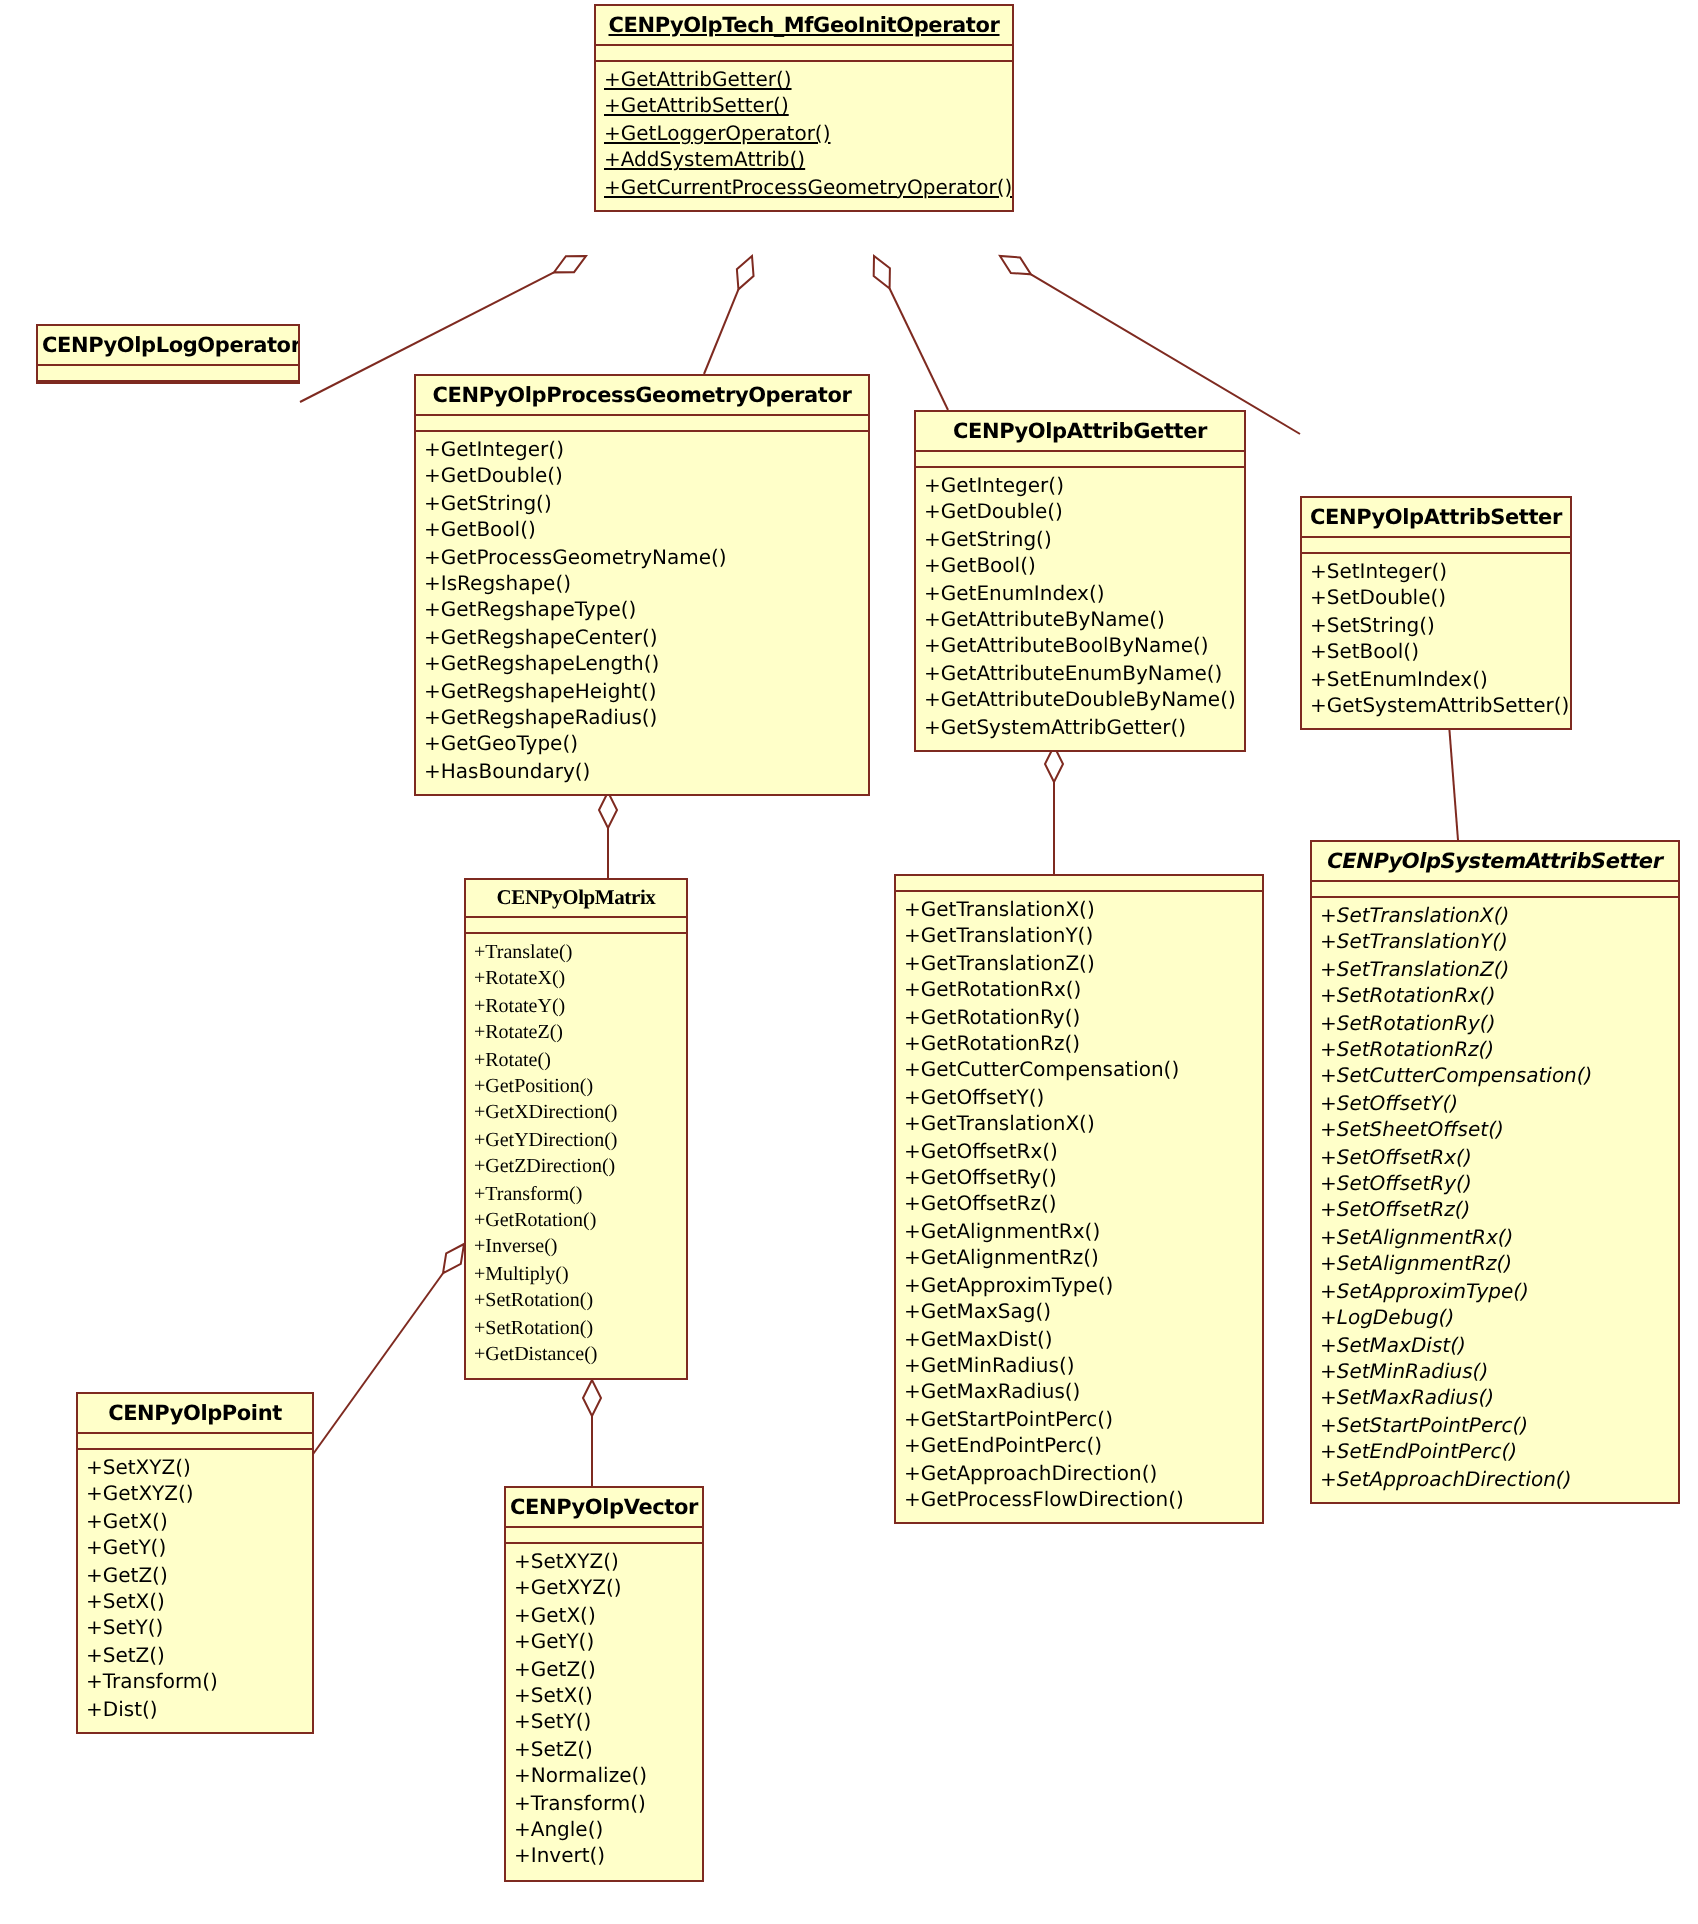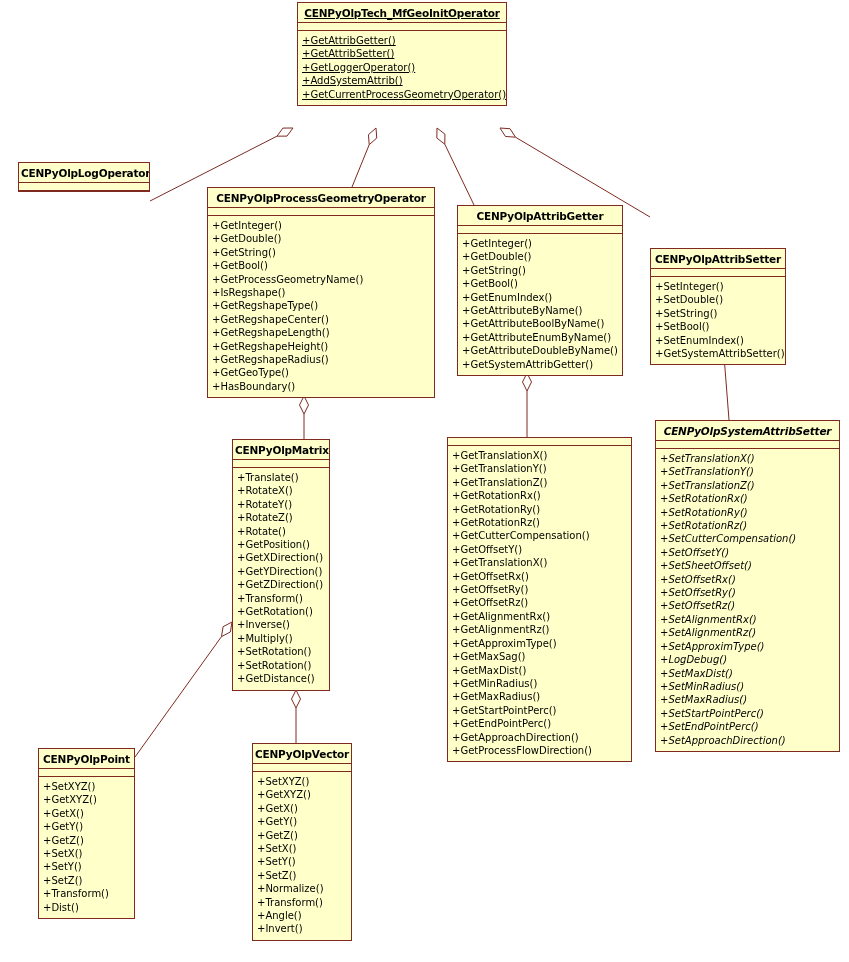--- a/index.html
+++ b/index.html
@@ -128,21 +128,21 @@
         <div class="uml-attrs"></div>
         <div class="uml-methods">
           <div class="uml-method">+SetInteger()</div>
           <div class="uml-method">+SetDouble()</div>
           <div class="uml-method">+SetString()</div>
           <div class="uml-method">+SetBool()</div>
           <div class="uml-method">+SetEnumIndex()</div>
           <div class="uml-method">+GetSystemAttribSetter()</div>
         </div>
       </div>
-      <div class="uml-class" style="left: 232px; top: 439px; width: 98px;">
+      <div class="uml-class" style="left: 232px; top: 439px; width: 112px; font-family: Liberation Serif, serif;">
         <div class="uml-title">CENPyOlpMatrix</div>
         <div class="uml-attrs"></div>
         <div class="uml-methods">
           <div class="uml-method">+Translate()</div>
           <div class="uml-method">+RotateX()</div>
           <div class="uml-method">+RotateY()</div>
           <div class="uml-method">+RotateZ()</div>
           <div class="uml-method">+Rotate()</div>
           <div class="uml-method">+GetPosition()</div>
           <div class="uml-method">+GetXDirection()</div>
@@ -206,21 +206,21 @@
           <div class="uml-method">+SetApproximType()</div>
           <div class="uml-method">+LogDebug()</div>
           <div class="uml-method">+SetMaxDist()</div>
           <div class="uml-method">+SetMinRadius()</div>
           <div class="uml-method">+SetMaxRadius()</div>
           <div class="uml-method">+SetStartPointPerc()</div>
           <div class="uml-method">+SetEndPointPerc()</div>
           <div class="uml-method">+SetApproachDirection()</div>
         </div>
       </div>
-      <div class="uml-class" style="left: 38px; top: 748px; width: 97px;">
+      <div class="uml-class" style="left: 38px; top: 696px; width: 119px;">
         <div class="uml-title">CENPyOlpPoint</div>
         <div class="uml-attrs"></div>
         <div class="uml-methods">
           <div class="uml-method">+SetXYZ()</div>
           <div class="uml-method">+GetXYZ()</div>
           <div class="uml-method">+GetX()</div>
           <div class="uml-method">+GetY()</div>
           <div class="uml-method">+GetZ()</div>
           <div class="uml-method">+SetX()</div>
           <div class="uml-method">+SetY()</div>

